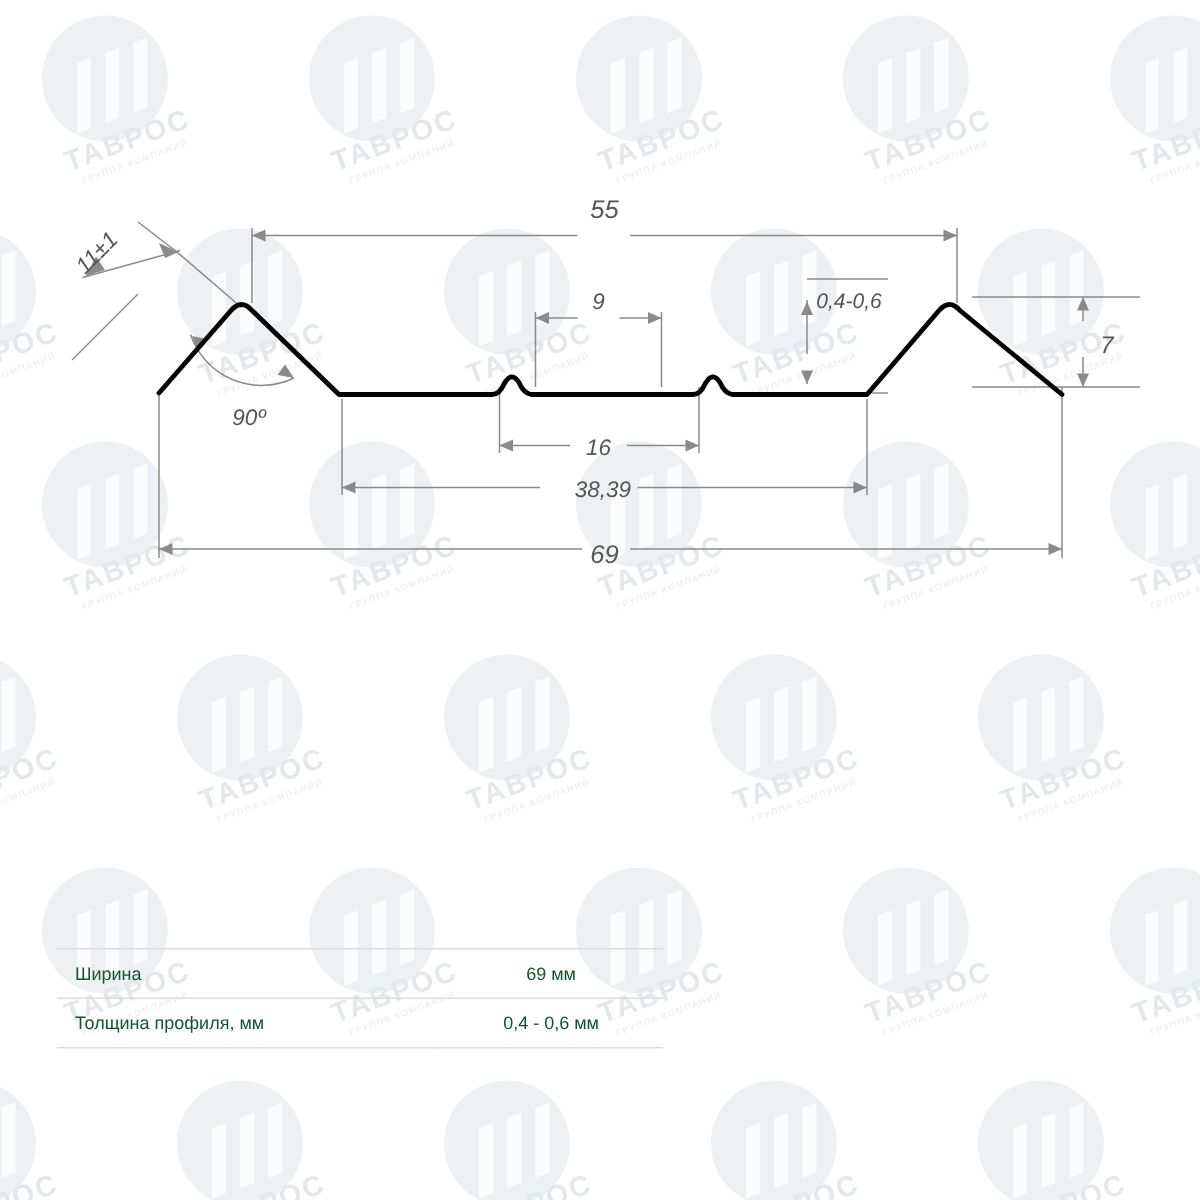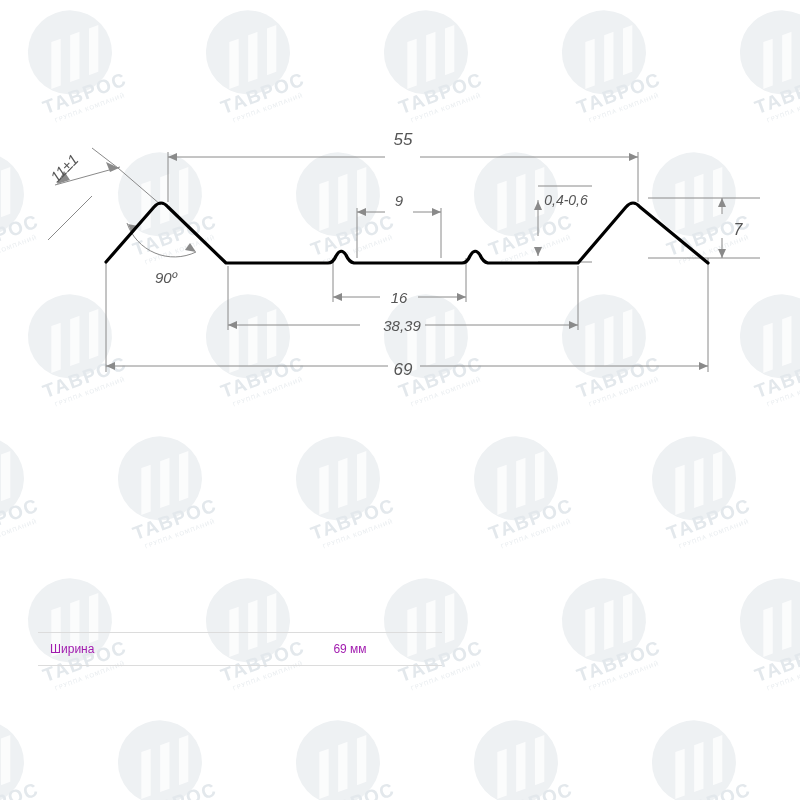--- a/index.html
+++ b/index.html
@@ -40,21 +40,21 @@
   .spec-title {
     font-size: 13.5px;
     font-weight: bold;
     color: #1a1a1a;
     padding-bottom: 10px;
   }
   table.spec-table {
     border-collapse: collapse;
     width: 404px;
     font-size: 12px;
-    color: #a21caf;
+    color: #14532d;
   }
   table.spec-table tr {
     border-top: 1px solid #dcdcdc;
   }
   table.spec-table tr:last-child {
     border-bottom: 1px solid #dcdcdc;
   }
   table.spec-table tr.alt {
     background: #f2f2f2;
   }
@@ -286,17 +286,21 @@
     </svg>
   </div>
 
   <div class="spec-block">
     <table class="spec-table">
       <tbody>
         <tr>
           <td class="key">Ширина</td>
           <td class="val">69 мм</td>
         </tr>
+        <tr>
+          <td class="key">Толщина профиля, мм</td>
+          <td class="val">0,4 - 0,6 мм</td>
+        </tr>
       </tbody>
     </table>
   </div>
 
 </div>
 
 </body></html>

